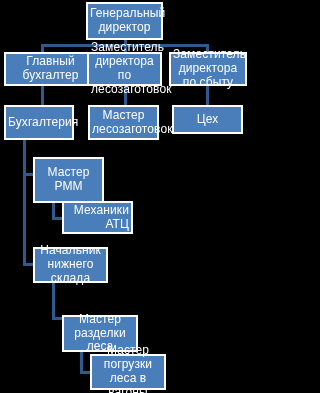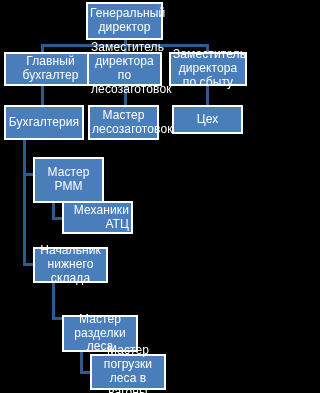--- a/index.html
+++ b/index.html
@@ -82,21 +82,21 @@
   </div>
 
   <div class="node" style="left:87px; top:52px; width:75px; height:34px;">
     <span>Заместитель директора по лесозаготовок</span>
   </div>
 
   <div class="node" style="left:169px; top:52px; width:78px; height:34px;">
     <span>Заместитель директора по сбыту</span>
   </div>
 
-  <div class="node" style="left:4px; top:105px; width:80px; height:35px;">
+  <div class="node" style="left:4px; top:105px; width:70px; height:35px;">
     <span>Бухгалтерия</span>
   </div>
 
   <div class="node" style="left:88px; top:105px; width:71px; height:35px;">
     <span>Мастер лесозаготовок</span>
   </div>
 
   <div class="node" style="left:172px; top:105px; width:71px; height:29px;">
     <span>Цех</span>
   </div>

